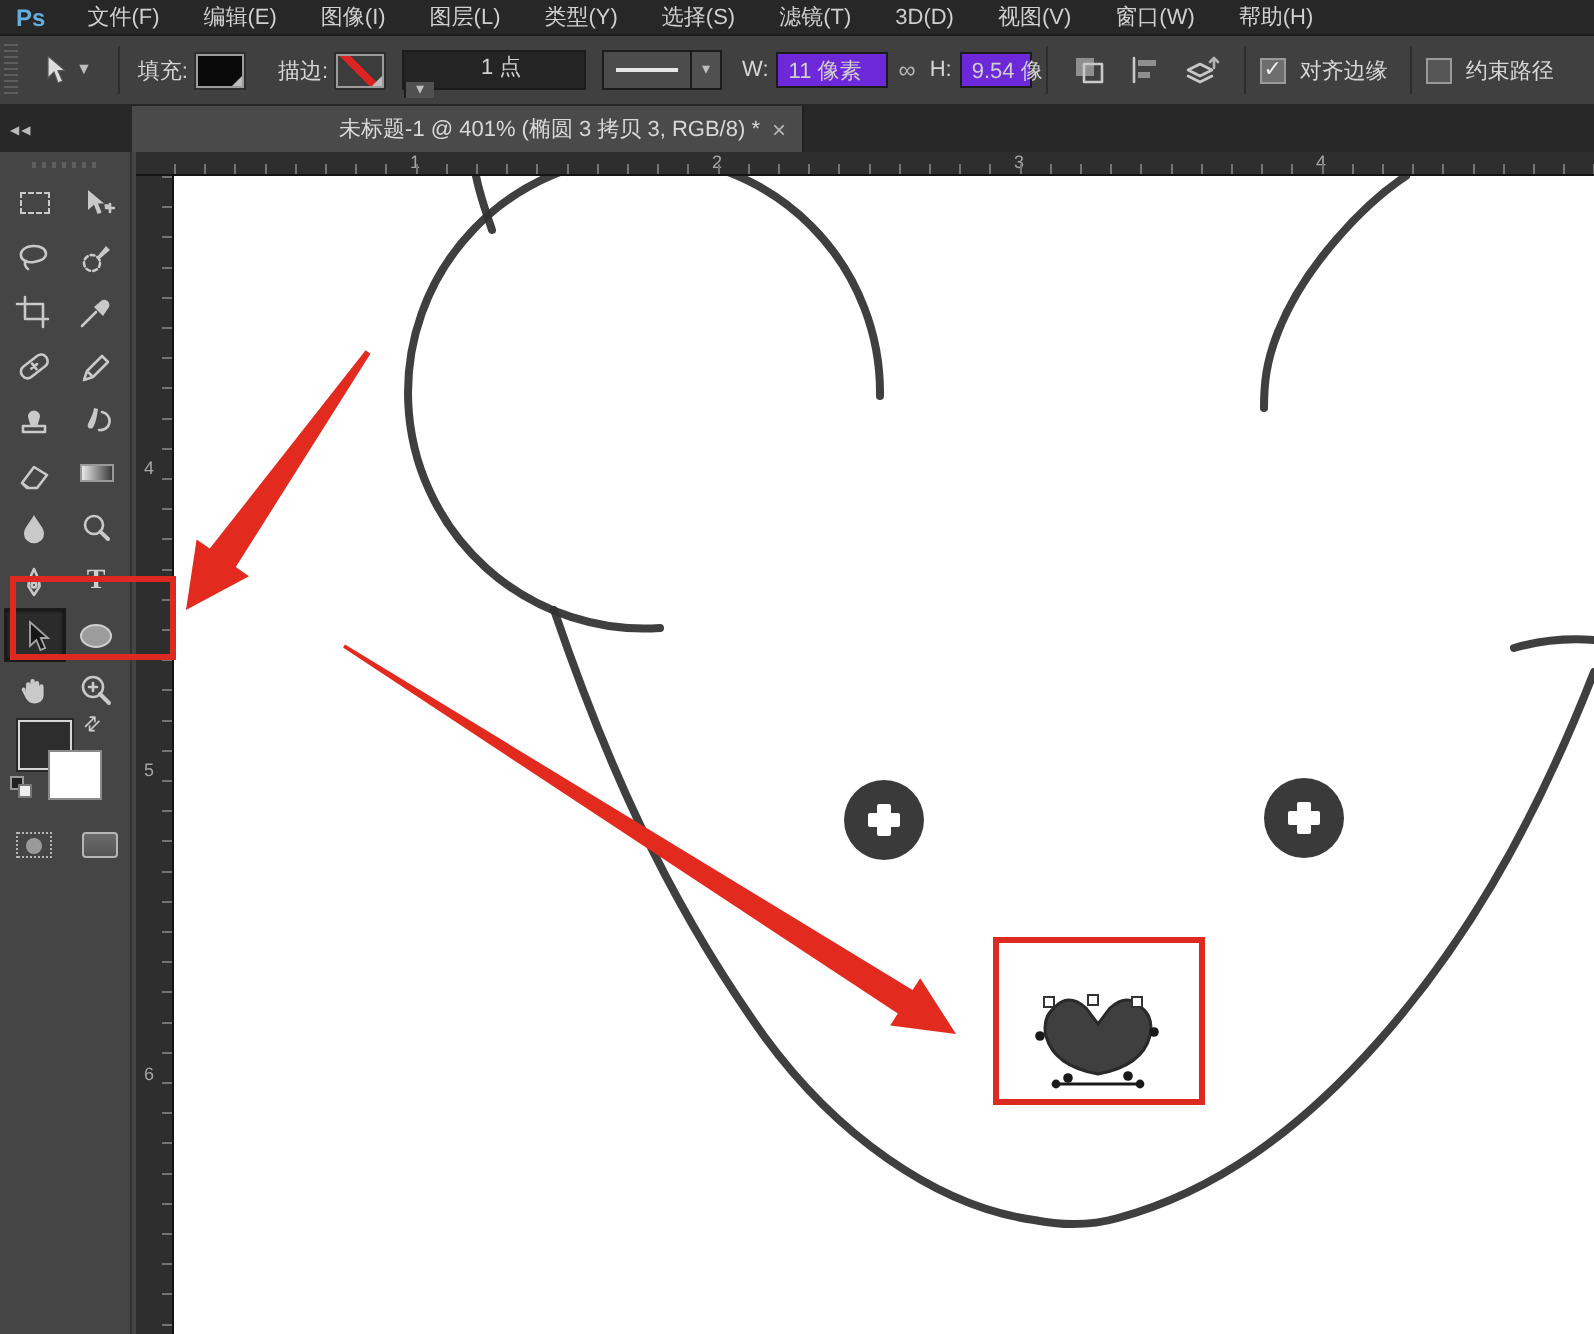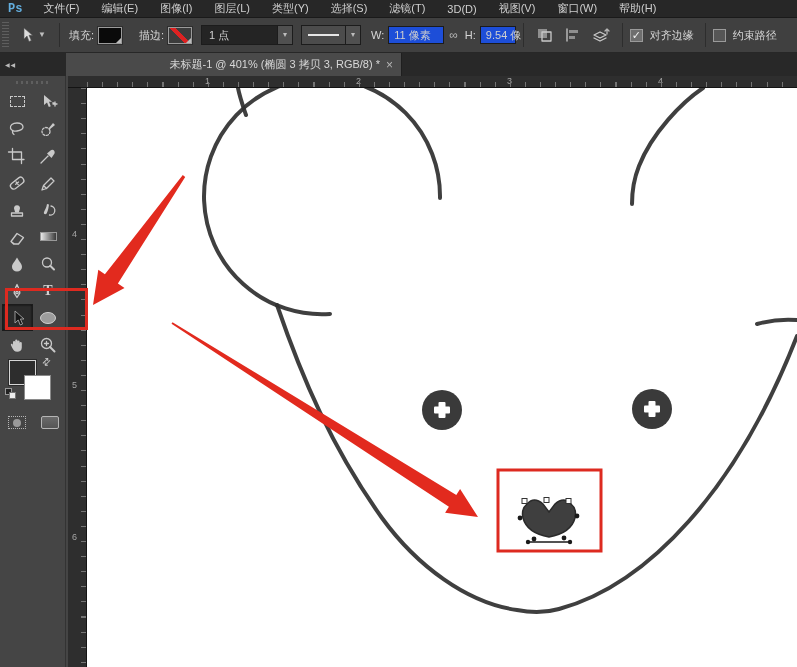--- a/index.html
+++ b/index.html
@@ -6,21 +6,21 @@
   html,body { width:797px; height:667px; }
   body {
     position:relative; overflow:hidden; background:#454545;
     font-family:"Liberation Sans", sans-serif; color:#d4d4d4;
     -webkit-font-smoothing:antialiased;
   }
   
   .menubar { position:absolute; left:0; top:0; width:797px; height:18px;
     background:#272727; border-bottom:1px solid #1a1a1a;
     display:flex; align-items:center; font-size:11px; z-index:20; }
-  .ps-logo { color:#63aede; font-weight:bold; font-size:12px; padding:0 10px 0 8px;font-family:Liberation Mono, monospace; }
+  .ps-logo { color:#63aede; font-weight:bold; font-size:12px; padding:0 10px 0 8px; }
   .menu-item { padding:0 11px; color:#cfcfcf; white-space:nowrap;text-align:right; }
   
   .optbar { position:absolute; left:0; top:18px; width:797px; height:35px;
     background:#404040; border-bottom:1px solid #272727;
     display:flex; align-items:center; font-size:11px; z-index:20; overflow:hidden; }
   .grip-v { width:7px; height:26px; margin:0 4px 0 2px;
     background:repeating-linear-gradient(to bottom,#5e5e5e 0 1px,transparent 1px 3px); }
   .sep { width:1px; height:24px; background:#2d2d2d; margin:0 7px; flex:0 0 auto; }
   .tool-preset { display:flex; align-items:center; gap:3px; padding:0 6px; }
   .caret { color:#bdbdbd; font-size:8px; line-height:1; }
@@ -28,24 +28,24 @@
   .swatch { width:24px; height:17px; border:1px solid #9b9b9b; background:#0a0a0a;
     position:relative; box-shadow:0 0 0 1px #2e2e2e; }
   .swatch.stroke-none { background:
     linear-gradient(45deg, transparent 42%, #d22 42%, #d22 58%, transparent 58%), #3c3c3c; }
   .swatch .corner { position:absolute; right:0; bottom:0; width:0; height:0;
     border-left:5px solid transparent; border-bottom:5px solid #bdbdbd; }
   .dropdown { height:20px; background:#242424; border:1px solid #1c1c1c;
     display:flex; align-items:center; color:#cfcfcf; }
   .dropdown .dd-btn { width:15px; align-self:stretch; background:#505050;
     display:flex; align-items:center; justify-content:center; border-left:1px solid #1c1c1c; }
-  .stroke-w { width:92px; } .stroke-w .val { flex:1; padding-left:7px; }
+  .stroke-w { width:92px;flex-direction:column; } .stroke-w .val { flex:1; padding-left:7px; }
   .line-style { width:60px; background:#4c4c4c; }
   .line-style .line { flex:1; height:2px; background:#e6e6e6; margin:0 6px; }
-  .field { height:18px; background:#1d4ed8; border:1px solid #1b1b1b; color:#cfcfcf;
+  .field { height:18px; background:#6d28d9; border:1px solid #1b1b1b; color:#cfcfcf;
     display:flex; align-items:center; padding:0 5px; white-space:nowrap; }
   .link-icon { color:#b5b5b5; font-size:12px; margin:0 5px; }
   .pathop-btn { width:22px; height:20px; display:flex; align-items:center;
     justify-content:center; margin:0 3px; position:relative; }
   .checkbox { width:13px; height:13px; background:#6e6e6e; border:1px solid #9a9a9a;
     display:flex; align-items:center; justify-content:center;
     font-size:11px; color:#f0f0f0; line-height:1; margin-right:5px; }
   .checkbox.empty { background:#565656; color:transparent; }
   .opt-group { display:flex; align-items:center; flex:0 0 auto; }
   

